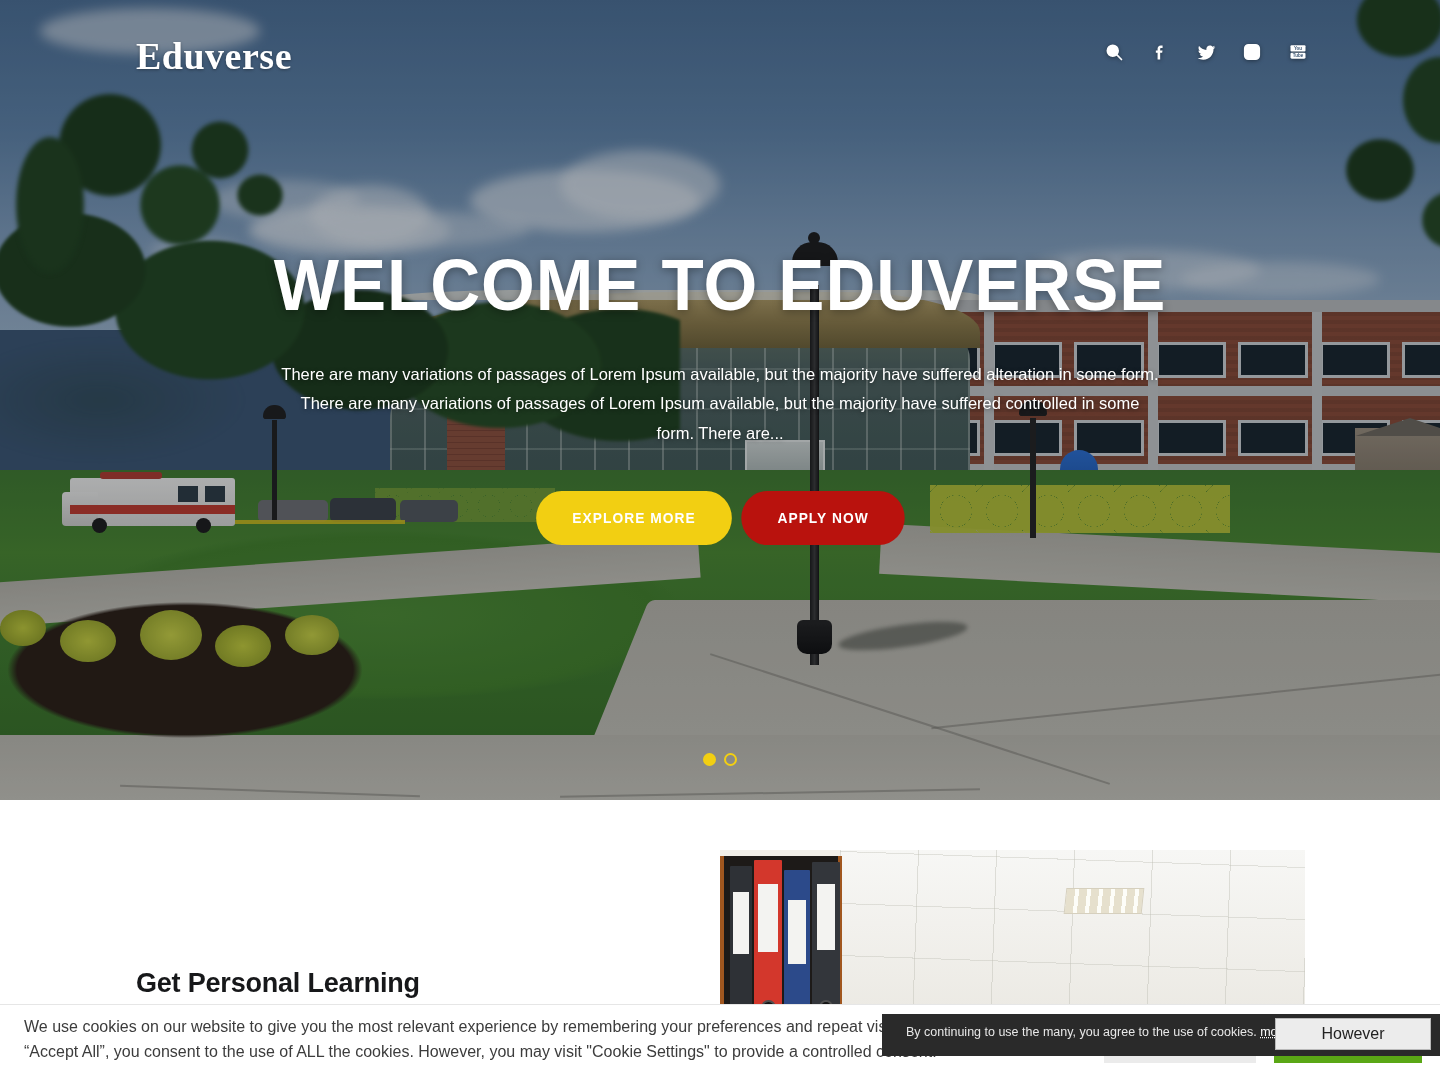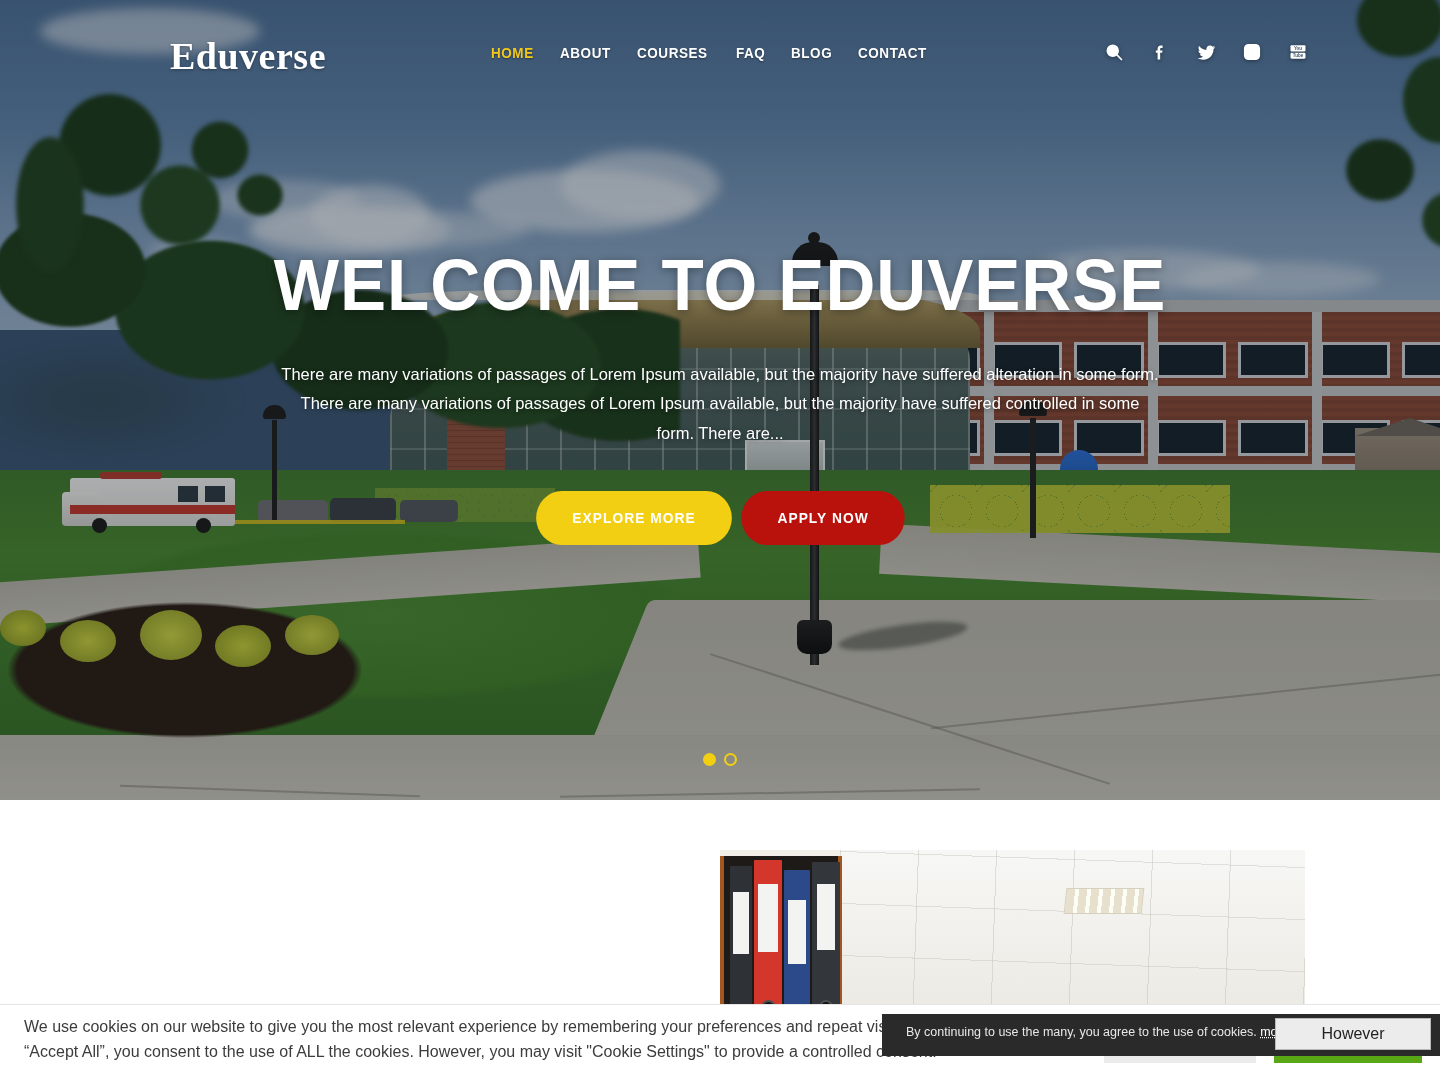--- a/index.html
+++ b/index.html
@@ -254,21 +254,20 @@
   
   .header {
     position:absolute; left:0; top:0; width:1440px; height:108px;
     display:flex; align-items:center; z-index:20;
   }
   .logo {
     position:absolute; left:136px; top:34px;
     font-family:"Liberation Serif", serif;
     font-size:38px; font-weight:700; color:#ffffff; letter-spacing:.5px;
     text-shadow:0 1px 3px rgba(0,0,0,.35);
-    margin-left:34px;
   }
   .nav {
     position:absolute; left:491px; top:45px;
     display:flex; gap:23px; align-items:center;
   }
   .nav a {
     font-size:14.5px; font-weight:700; letter-spacing:.6px;
     color:#ffffff; text-decoration:none;
     text-shadow:0 1px 2px rgba(0,0,0,.4);
     font-stretch:condensed;
@@ -517,28 +516,20 @@
     <div class="lamp-head"></div>
     <div class="lamp-top"></div>
     <div class="lamp-base"></div>
   </div>
   <div class="hero-overlay"></div>
 </div>
 
 <div class="header">
   <div class="logo">Eduverse</div>
 
-  <nav class="nav">
-    <a href="#" class="active">HOME</a>
-    <a href="#">ABOUT</a>
-    <a href="#">COURSES</a>
-    <a href="#">FAQ</a>
-    <a href="#">BLOG</a>
-    <a href="#">CONTACT</a>
-  </nav>
 
   <div class="social">
     <span class="ic">
       <svg width="20" height="20" viewBox="0 0 24 24" fill="none" stroke="#fff" stroke-width="2">
         <circle cx="10.5" cy="10.5" r="6.5"></circle>
           <line x1="15.5" y1="15.5" x2="21" y2="21" stroke-linecap="round"></line>
       </svg>
     </span>
     <span class="ic">
       <svg width="20" height="20" viewBox="0 0 24 24">
@@ -575,20 +566,21 @@
     <button class="btn btn-explore">EXPLORE MORE</button>
     <button class="btn btn-apply">APPLY NOW</button>
   </div>
   <div class="dots">
     <span class="dot on"></span>
     <span class="dot"></span>
   </div>
 </div>
 
 <div class="section">
+  <h2 class="sec-title">Get Personal Learning</h2>
 
   <div class="sec-photo">
     <div class="ph-ceiling"></div>
     <div class="ph-grid"></div>
     <div class="ph-light"></div>
     <div class="ph-wall"></div>
     <div class="ph-shelf">
       <div class="ph-shelf-in">
         <div class="bnd bnd-dark1">
           <div class="bnd-lbl" style="left:3px; top:26px; width:16px; height:62px;"></div>

